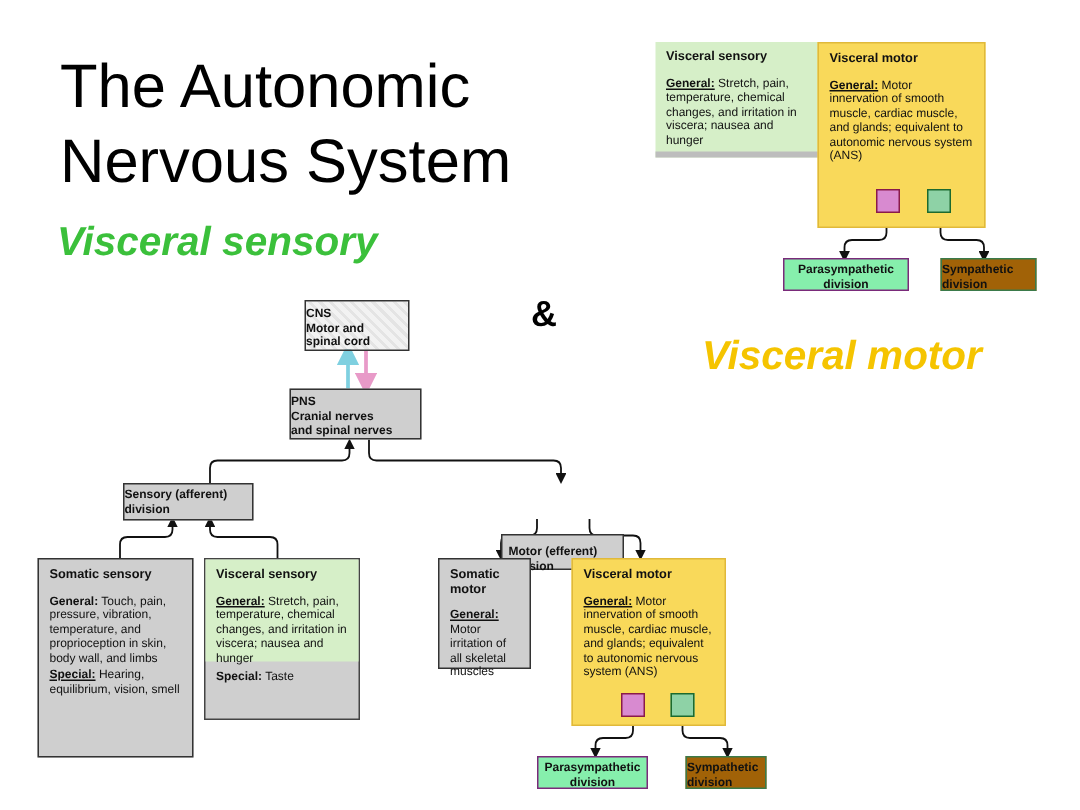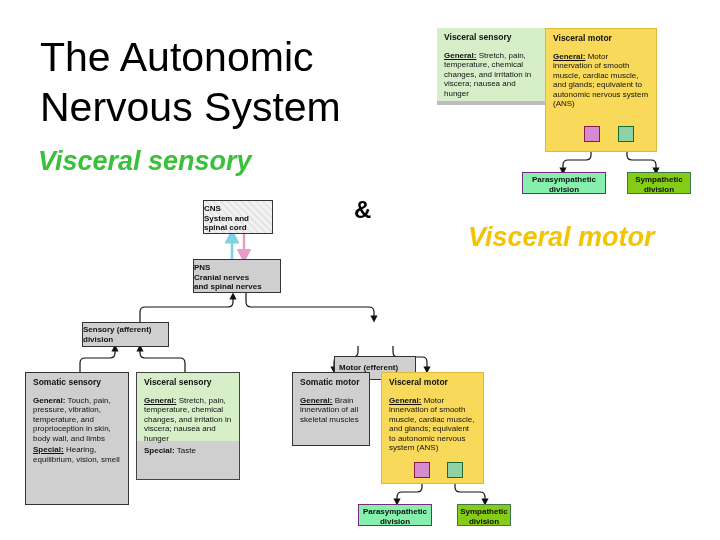--- a/index.html
+++ b/index.html
@@ -15,21 +15,21 @@
   .gray{background:#cfcfcf;border:1.5px solid #333;}
   .hatch{background:repeating-linear-gradient(45deg,#f2f2f2 0 3px,#e4e4e4 3px 5px);border:1.5px solid #333;}
   .green{background:#d6efc8;}
   .yellow{background:#f9d95a;border:1px solid #e0b93a;}
   .hdr{font-weight:bold;font-size:8.5px;margin-bottom:8px;}
   .pad{padding:5px 7px;}
   .sq{position:absolute;width:14px;height:14px;box-sizing:border-box;}
   .sq-p{background:#d88ad0;border:1.5px solid #8a1a4a;}
   .sq-s{background:#8ed2a6;border:1.5px solid #1d6a2e;}
   .div-p{background:#86efac;border:1.5px solid #7a2a7a;font-weight:bold;text-align:center;}
-  .div-s{background:#84cc16;border:1.5px solid #3a7a4a;font-weight:bold;text-align:center;}
+  .div-s{background:#a16207;border:1.5px solid #3a7a4a;font-weight:bold;text-align:left;}
   svg.lines{position:absolute;left:0;top:0;}
 </style>
 </head>
 <body>
 
 <div class="abs title">
   <div>The Autonomic</div>
   <div>Nervous System</div>
 </div>
 <div class="abs vs-label">Visceral sensory</div>
@@ -77,21 +77,21 @@
   <div class="hdr">Visceral motor</div>
   <div><span class="u">General:</span> <span>Motor innervation of smooth muscle, cardiac muscle, and glands; equivalent to autonomic nervous system (ANS)</span></div>
 </div>
 <div class="sq sq-p" style="left:584px;top:126px;width:16px;height:16px;"></div>
 <div class="sq sq-s" style="left:618px;top:126px;width:16px;height:16px;"></div>
 <div class="box div-p" style="left:522px;top:172px;width:84px;height:22px;padding-top:2px;">Parasympathetic division</div>
 <div class="box div-s" style="left:627px;top:172px;width:64px;height:22px;padding-top:2px;">Sympathetic division</div>
 
 <div class="box hatch ctr" style="left:203px;top:200px;width:70px;height:34px;padding-top:3px;">
   <div>CNS</div>
-  <div>System and</div>
+  <div>Motor and</div>
   <div>spinal cord</div>
 </div>
 <div class="box gray ctr" style="left:193px;top:259px;width:88px;height:34px;padding-top:3px;">
   <div>PNS</div>
   <div>Cranial nerves</div>
   <div>and spinal nerves</div>
 </div>
 <div class="box gray ctr" style="left:82px;top:322px;width:87px;height:25px;padding-top:2px;">
   <div>Sensory (afferent)</div>
   <div>division</div>
@@ -108,23 +108,23 @@
 </div>
 
 <div class="box" style="left:136px;top:372px;width:104px;height:108px;border:1.5px solid #444;background:#cfcfcf;">
   <div class="green pad" style="height:68px;box-sizing:border-box;">
     <div class="hdr">Visceral sensory</div>
     <div><span class="u">General:</span> <span>Stretch, pain, temperature, chemical changes, and irritation in viscera; nausea and hunger</span></div>
   </div>
   <div class="pad"><span style="font-weight:bold;">Special:</span> <span>Taste</span></div>
 </div>
 
-<div class="box gray pad" style="left:292px;top:372px;width:78px;height:74px;">
+<div class="box gray pad" style="left:292px;top:372px;width:62px;height:74px;">
   <div class="hdr">Somatic motor</div>
-  <div><span class="u">General:</span> <span>Brain innervation of all skeletal muscles</span></div>
+  <div><span class="u">General:</span> <span>Motor irritation of all skeletal muscles</span></div>
 </div>
 
 <div class="box yellow pad" style="left:381px;top:372px;width:103px;height:112px;">
   <div class="hdr">Visceral motor</div>
   <div><span class="u">General:</span> <span>Motor innervation of smooth muscle, cardiac muscle, and glands; equivalent to autonomic nervous system (ANS)</span></div>
 </div>
 <div class="sq sq-p" style="left:414px;top:462px;width:16px;height:16px;"></div>
 <div class="sq sq-s" style="left:447px;top:462px;width:16px;height:16px;"></div>
 <div class="box div-p" style="left:358px;top:504px;width:74px;height:22px;padding-top:2px;">Parasympathetic division</div>
 <div class="box div-s" style="left:457px;top:504px;width:54px;height:22px;padding-top:2px;">Sympathetic division</div>

